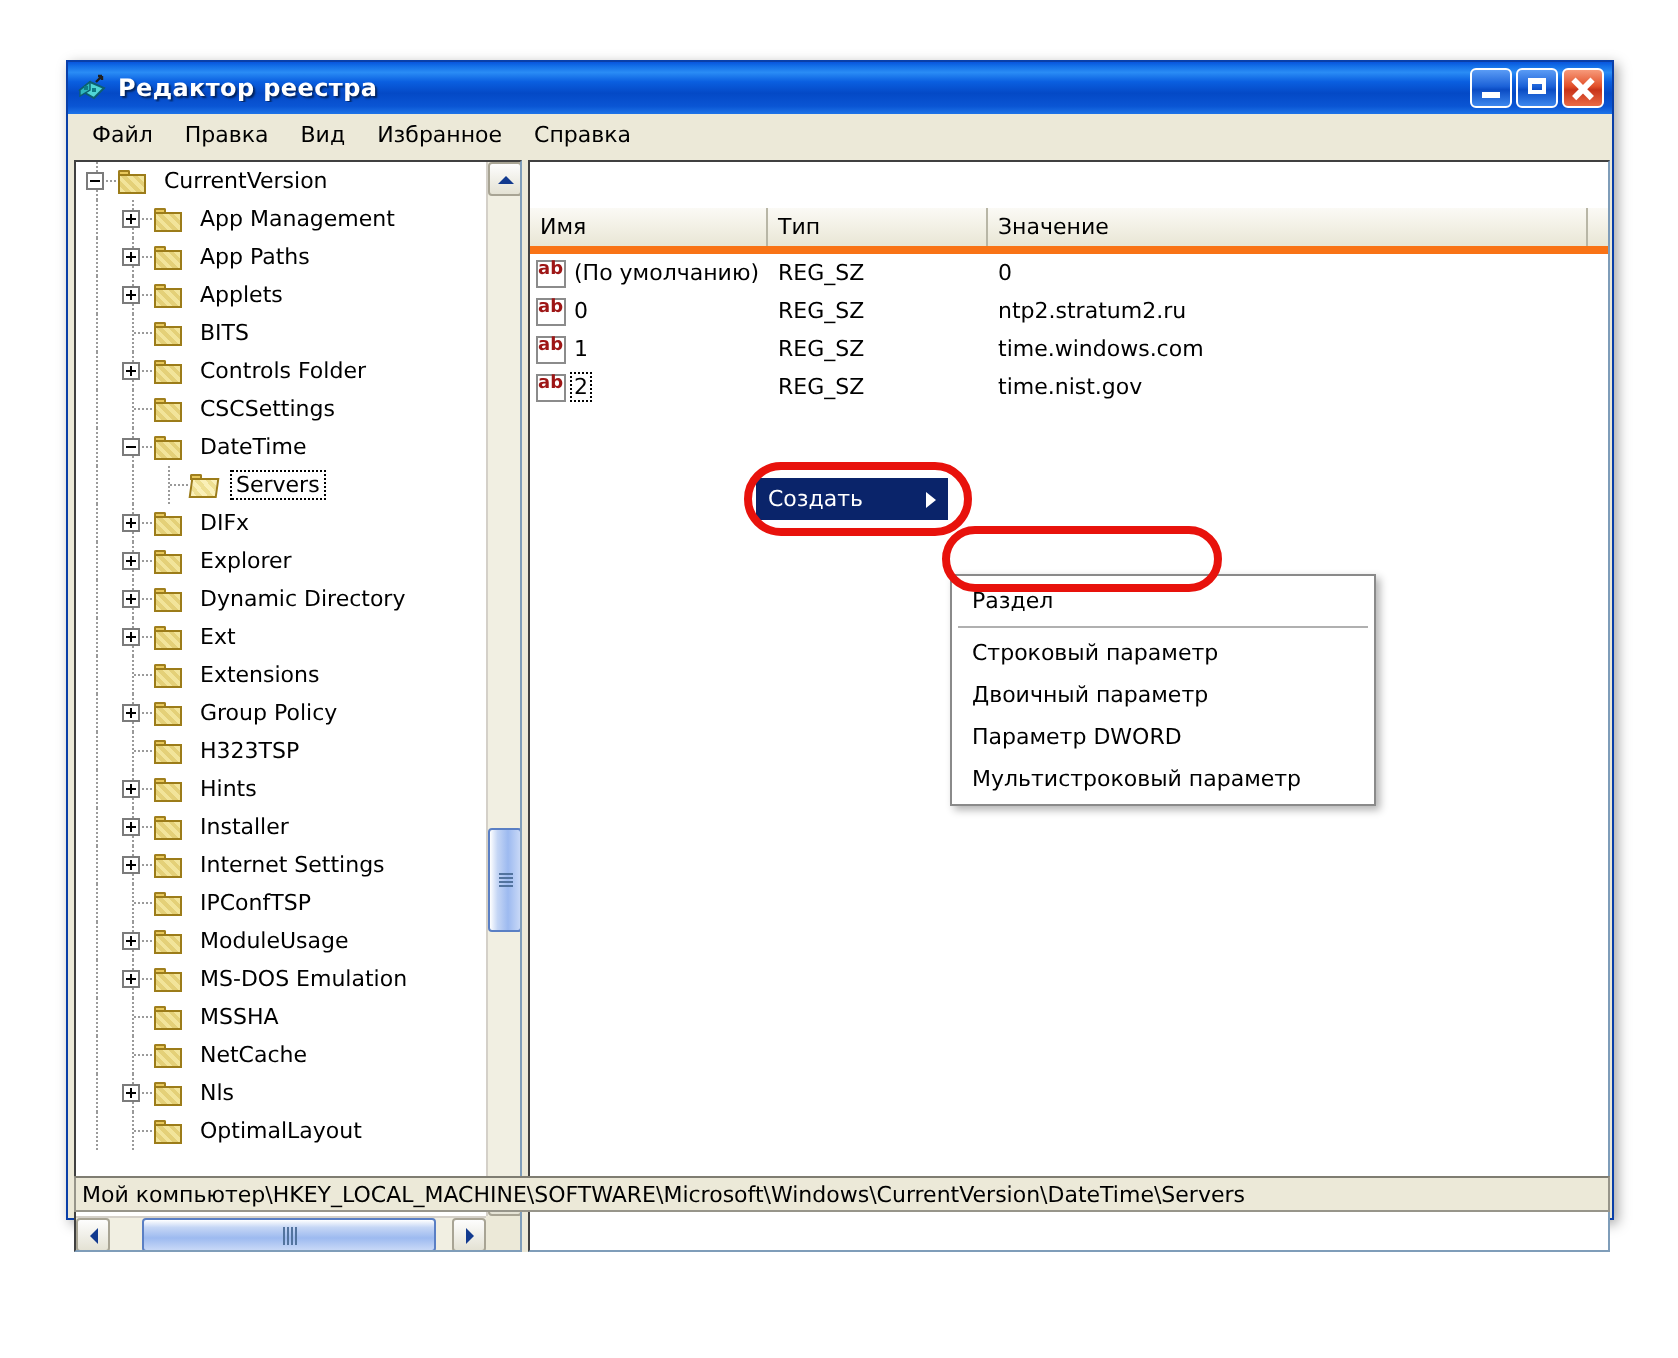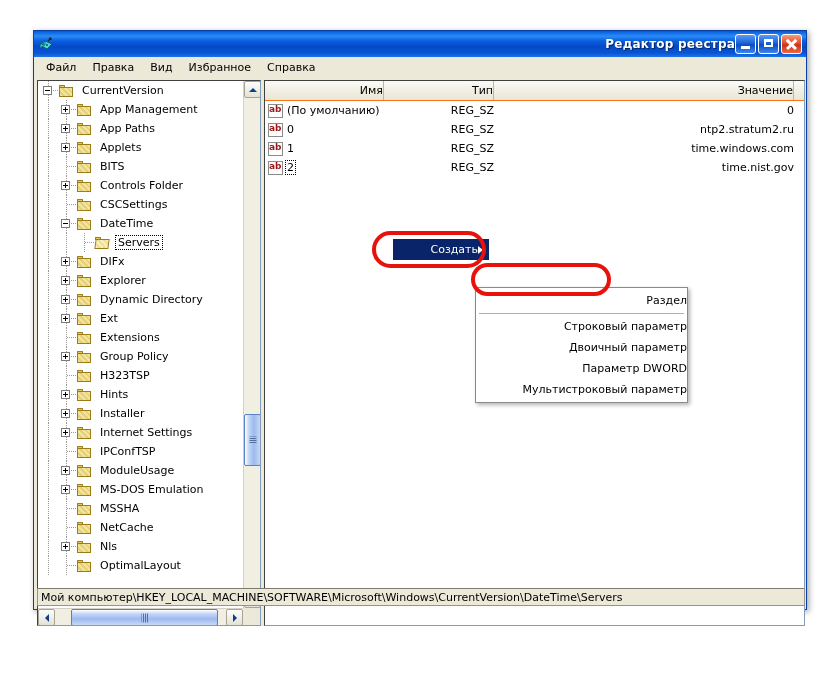--- a/index.html
+++ b/index.html
@@ -20,21 +20,20 @@
   #regedit-window {
     position: absolute;
     left: 33px;
     top: 30px;
     width: 774px;
     height: 580px;
     background: #ece9d8;
     border: 1px solid #0a3fa8;
     box-sizing: border-box;
     box-shadow: 2px 2px 6px rgba(0,0,0,0.35);
-    text-align: right;
   }
 
   
   #title-bar {
     height: 26px;
     background: linear-gradient(to bottom,
        #0855dd 0%, #136fe8 8%, #2a8cf5 20%,
        #0a5fe0 38%, #0449c6 60%, #0a55d4 85%, #1d74e8 100%);
     display: flex;
     align-items: center;
@@ -261,21 +260,22 @@
   .grip-v { width: 7px; height: 7px;
     background-image: repeating-linear-gradient(to bottom,#52739e 0 1px,transparent 1px 2px); }
   .grip-h { width: 7px; height: 9px;
     background-image: repeating-linear-gradient(to right,#52739e 0 1px,transparent 1px 2px); }
 
   
   #list-header {
     display: flex;
     height: 19px;
     background: #ece9d8;
-    border-bottom: 1px solid #f97316;
+    border-bottom: 4px solid #f97316;
+    margin-top: 23px;
   }
   .col-head {
     font-size: 11px;
     padding: 3px 0 0 5px;
     box-sizing: border-box;
     border-right: 1px solid #b8b6a6;
     background: linear-gradient(to bottom,#fbfaf5,#e9e6d5);
     cursor: default;
     white-space: nowrap;
     overflow: hidden;
@@ -332,21 +332,21 @@
     align-items: center;
     padding-left: 3px;
     font-size: 11px;
     overflow: hidden;
     white-space: nowrap;
   }
 
   
   #ctx-parent {
     position: absolute;
-    left: 359px; top: 208px;
+    left: 344px; top: 208px;
     width: 96px; height: 21px;
     background: #0a246a;
     display: flex;
     align-items: center;
     padding: 0 6px;
     box-sizing: border-box;
     z-index: 30;
   }
   #ctx-parent .lbl {
     color: #ffffff;

